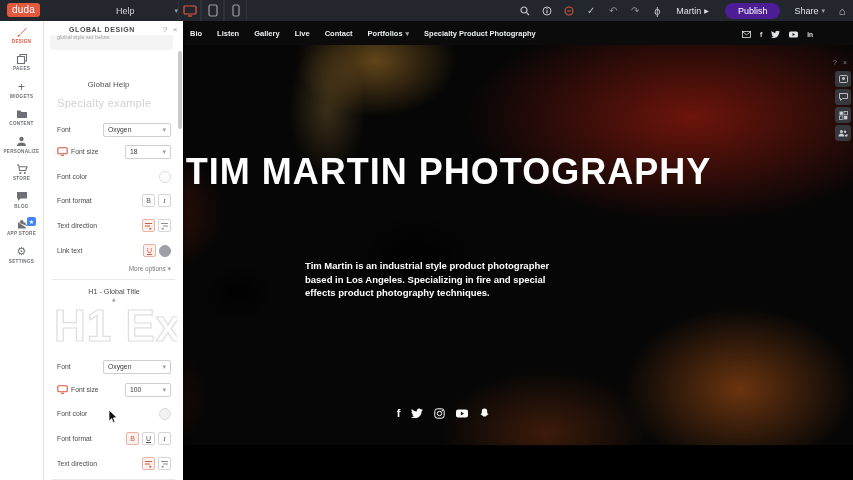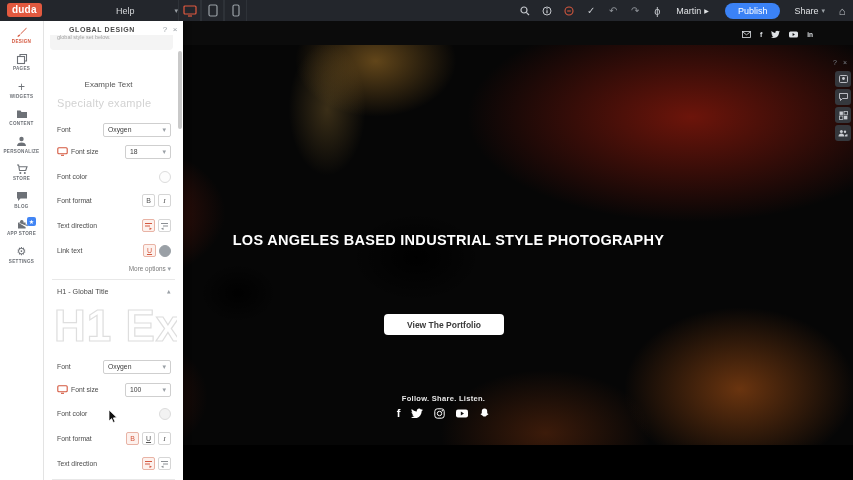--- a/index.html
+++ b/index.html
@@ -2,28 +2,28 @@
 <html><head>
 <meta charset="utf-8">
 <style>
   * { margin:0; padding:0; box-sizing:border-box; }
   html,body { width:853px; height:480px; overflow:hidden; }
   body { font-family:"Liberation Sans", sans-serif; background:#fff; }
   .stage { position:relative; width:853px; height:480px; overflow:hidden; background:#fff; }
 
   
   .topbar { position:absolute; left:0; top:0; width:853px; height:21px; background:#23262c; display:flex; align-items:center; z-index:60; }
-  .logo-badge { position:absolute; left:7px; top:3px; background:#e2593f; color:#fff; font-weight:bold; font-size:10px; padding:1px 5px 2px; border-radius:3px; letter-spacing:0.2px; }
+  .logo-badge { position:absolute; left:7px; top:3px; background:#e2593f; color:#fff; font-weight:normal; font-size:10px; padding:1px 5px 2px; border-radius:3px; letter-spacing:0.2px; }
   .page-select { position:absolute; left:112px; top:3px; width:70px; height:15px; color:#d6d8db; font-size:9px; display:flex; align-items:center; justify-content:space-between; padding:0 4px; }
   .devices { position:absolute; left:178px; top:0; height:21px; display:flex; }
   .dev-btn { width:23px; height:21px; display:flex; align-items:center; justify-content:center; border-left:1px solid #2e3238; border-right:1px solid #2e3238; }
   .tb-tools { position:absolute; right:0; top:0; height:21px; display:flex; align-items:center; }
   .tb-ic { width:22px; height:21px; display:flex; align-items:center; justify-content:center; color:#c3c6cb; font-size:10px; }
   .tb-preview { color:#dfe1e4; font-size:9px; display:flex; align-items:center; gap:3px; padding:0 8px; }
-  .publish-btn { background:#3b82f6; color:#fff; font-size:9px; border-radius:9px; padding:3px 13px; margin:0 8px; }
+  .publish-btn { background:#4c1d95; color:#fff; font-size:9px; border-radius:9px; padding:3px 13px; margin:0 8px; }
   .tb-help { color:#dfe1e4; font-size:9px; display:flex; align-items:center; gap:3px; padding:0 6px; }
   .caret { font-size:7px; color:#9aa0a6; }
 
   
   .rail { position:absolute; left:0; top:21px; width:44px; bottom:0; background:#fff; border-right:1px solid #e3e3e3; z-index:50; }
   .rail-item { height:27.5px; display:flex; flex-direction:column; align-items:center; justify-content:center; gap:1px; position:relative; }
   .rail-item .ric { height:12px; display:flex; align-items:center; justify-content:center; color:#6d7177; }
   .rail-item .rlb { font-size:4.6px; letter-spacing:0.3px; color:#6d7177; font-weight:bold; }
   .rail-item.active .ric, .rail-item.active .rlb { color:#d4573e; }
   .rail-badge { position:absolute; right:7px; top:3px; width:9px; height:9px; background:#4285f4; border-radius:2px; color:#fff; font-size:6px; display:flex; align-items:center; justify-content:center; }
@@ -94,20 +94,32 @@
 
   .cursor { position:absolute; left:108px; top:410px; z-index:90; }
 </style>
 </head>
 <body>
 
 <div class="stage">
 
   <div class="canvas">
     <div class="site-nav">
+      <div class="nav-items">
+        <span class="nav-item">Bio</span>
+        <span class="nav-item">Listen</span>
+        <span class="nav-item">Gallery</span>
+        <span class="nav-item">Live</span>
+        <span class="nav-item">Contact</span>
+        <span class="nav-item">
+            <span>Portfolios</span>
+            <span class="caret">▾</span>
+          </span>
+        <span class="nav-item">Specialty Product Photography</span>
+      </div>
       <div class="nav-social">
         <span class="ns-ic">
           <svg width="9" height="7" viewBox="0 0 9 7">
               <rect x="0.5" y="0.5" width="8" height="6" fill="none" stroke="#dfe3e6" stroke-width="0.8"></rect>
               <path d="M0.5 0.8 L4.5 3.8 L8.5 0.8" fill="none" stroke="#dfe3e6" stroke-width="0.8"></path>
             </svg>
         </span>
         <span class="ns-ic">f</span>
         <span class="ns-ic">
           <svg width="9" height="8" viewBox="0 0 10 8">
@@ -118,23 +130,22 @@
           <svg width="9" height="7" viewBox="0 0 9 7">
               <rect x="0" y="0.5" width="9" height="6" rx="1.5" fill="#dfe3e6"></rect>
               <path d="M3.6 2 L5.9 3.5 L3.6 5 Z" fill="#0b0b0b"></path>
             </svg>
         </span>
         <span class="ns-ic" style="font-size:6.5px;">in</span>
       </div>
     </div>
 
     <div class="hero">
-      <div class="hero-sub">LOS ANGELES BASED INDUSTRIAL STYLE PHOTOGRAPHY</div>
-      <div class="hero-cta">View The Portfolio</div>
-      <div class="follow-line">Follow. Share. Listen.</div>
+      <div class="hero-title">TIM MARTIN PHOTOGRAPHY</div>
+      <div class="hero-body">Tim Martin is an industrial style product photographer based in Los Angeles. Specializing in fire and special effects product photography techniques.</div>
       <div class="hero-social">
         <span class="hs-ic">f</span>
         <span class="hs-ic">
           <svg width="12" height="10" viewBox="0 0 10 8">
               <path d="M10 1.2c-.4.2-.8.3-1.2.4.4-.3.7-.7.9-1.2-.4.3-.9.5-1.4.6C7.9.6 7.4.3 6.8.3 5.7.3 4.8 1.2 4.8 2.3c0 .2 0 .3.1.5C3.2 2.7 1.7 1.9.7.7.5 1 .4 1.4.4 1.7c0 .7.4 1.3.9 1.7-.3 0-.6-.1-.9-.3 0 1 .7 1.8 1.6 2-.2.1-.4.1-.6.1h-.4c.3.8 1 1.4 1.9 1.4-.7.6-1.6.9-2.6.9H0c.9.6 2 .9 3.1.9 3.8 0 5.8-3.1 5.8-5.8v-.3c.5-.2.9-.6 1.1-1.1z" fill="#fff"></path>
             </svg>
         </span>
         <span class="hs-ic">
           <svg width="11" height="11" viewBox="0 0 11 11">
               <rect x="0.8" y="0.8" width="9.4" height="9.4" rx="2.6" fill="none" stroke="#fff" stroke-width="1"></rect>
@@ -298,21 +309,21 @@
     <div class="panel-header">
       <span class="panel-title">GLOBAL DESIGN</span>
       <span class="ph-btn">?</span>
       <span class="ph-btn" style="margin-right:3px;">×</span>
     </div>
 
     <div class="scroll-frag">
       <span>global style set below.</span>
     </div>
 
-    <div class="sec-head" style="top:59px;">Example Text</div>
+    <div class="sec-head" style="top:59px;">Global Help</div>
     <div class="sample-p" style="top:76px;">Specialty example</div>
 
     <div class="prow" style="top:101px;">
       <span class="plabel">Font</span>
       <span class="dd dd-w">
         <span class="ddv">Oxygen</span>
           <span class="caret">▾</span>
       </span>
     </div>
 
@@ -370,21 +381,21 @@
         <span class="swatch dark"></span>
       </span>
     </div>
 
     <span class="more-link" style="top:244px;">
       <span>More options</span> <span class="caret">▾</span>
     </span>
 
     <div class="pdivider" style="top:258px;"></div>
 
-    <div class="collapse-head" style="top:246px; margin-top:20px;">
+    <div class="collapse-head" style="top:246px; margin-top:20px;flex-direction:column;">
       <span>H1 - Global Title</span>
       <span class="caret" style="transform:rotate(180deg);">▾</span>
     </div>
 
     <div class="h1-sample" style="top:280px;">H1 Example</div>
 
     <div class="prow" style="top:338px;">
       <span class="plabel">Font</span>
       <span class="dd dd-w">
         <span class="ddv">Oxygen</span>

